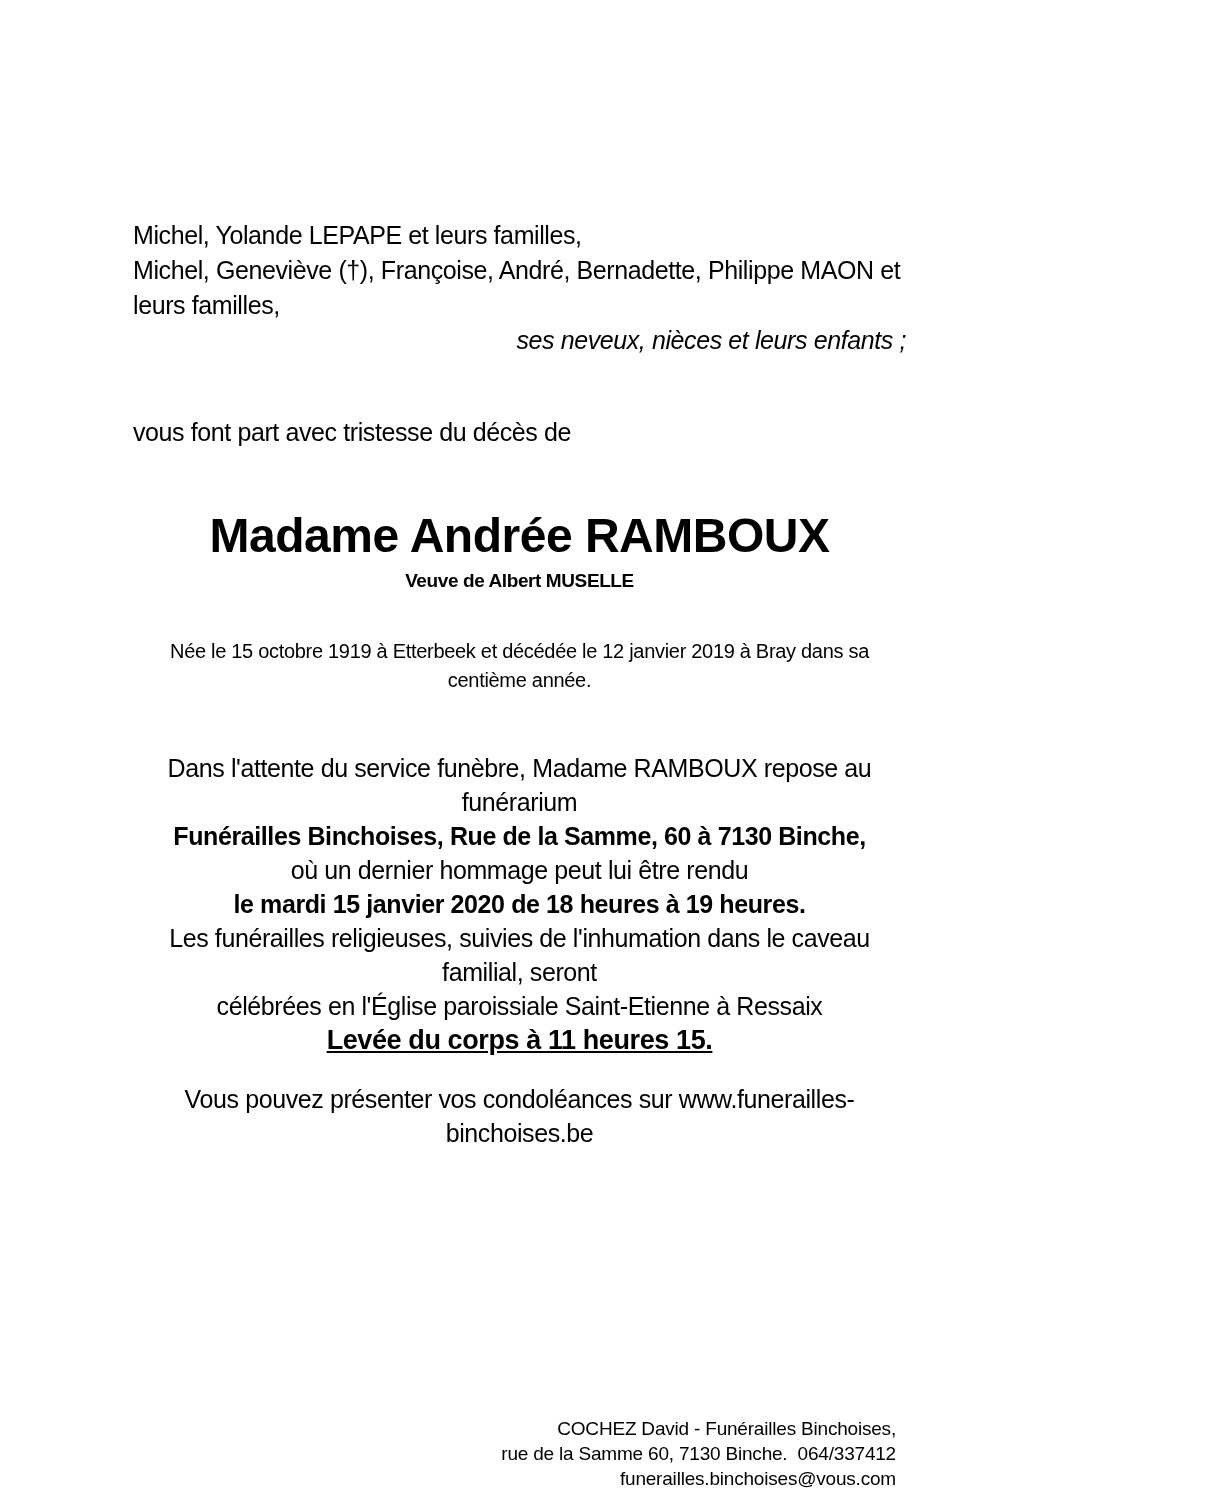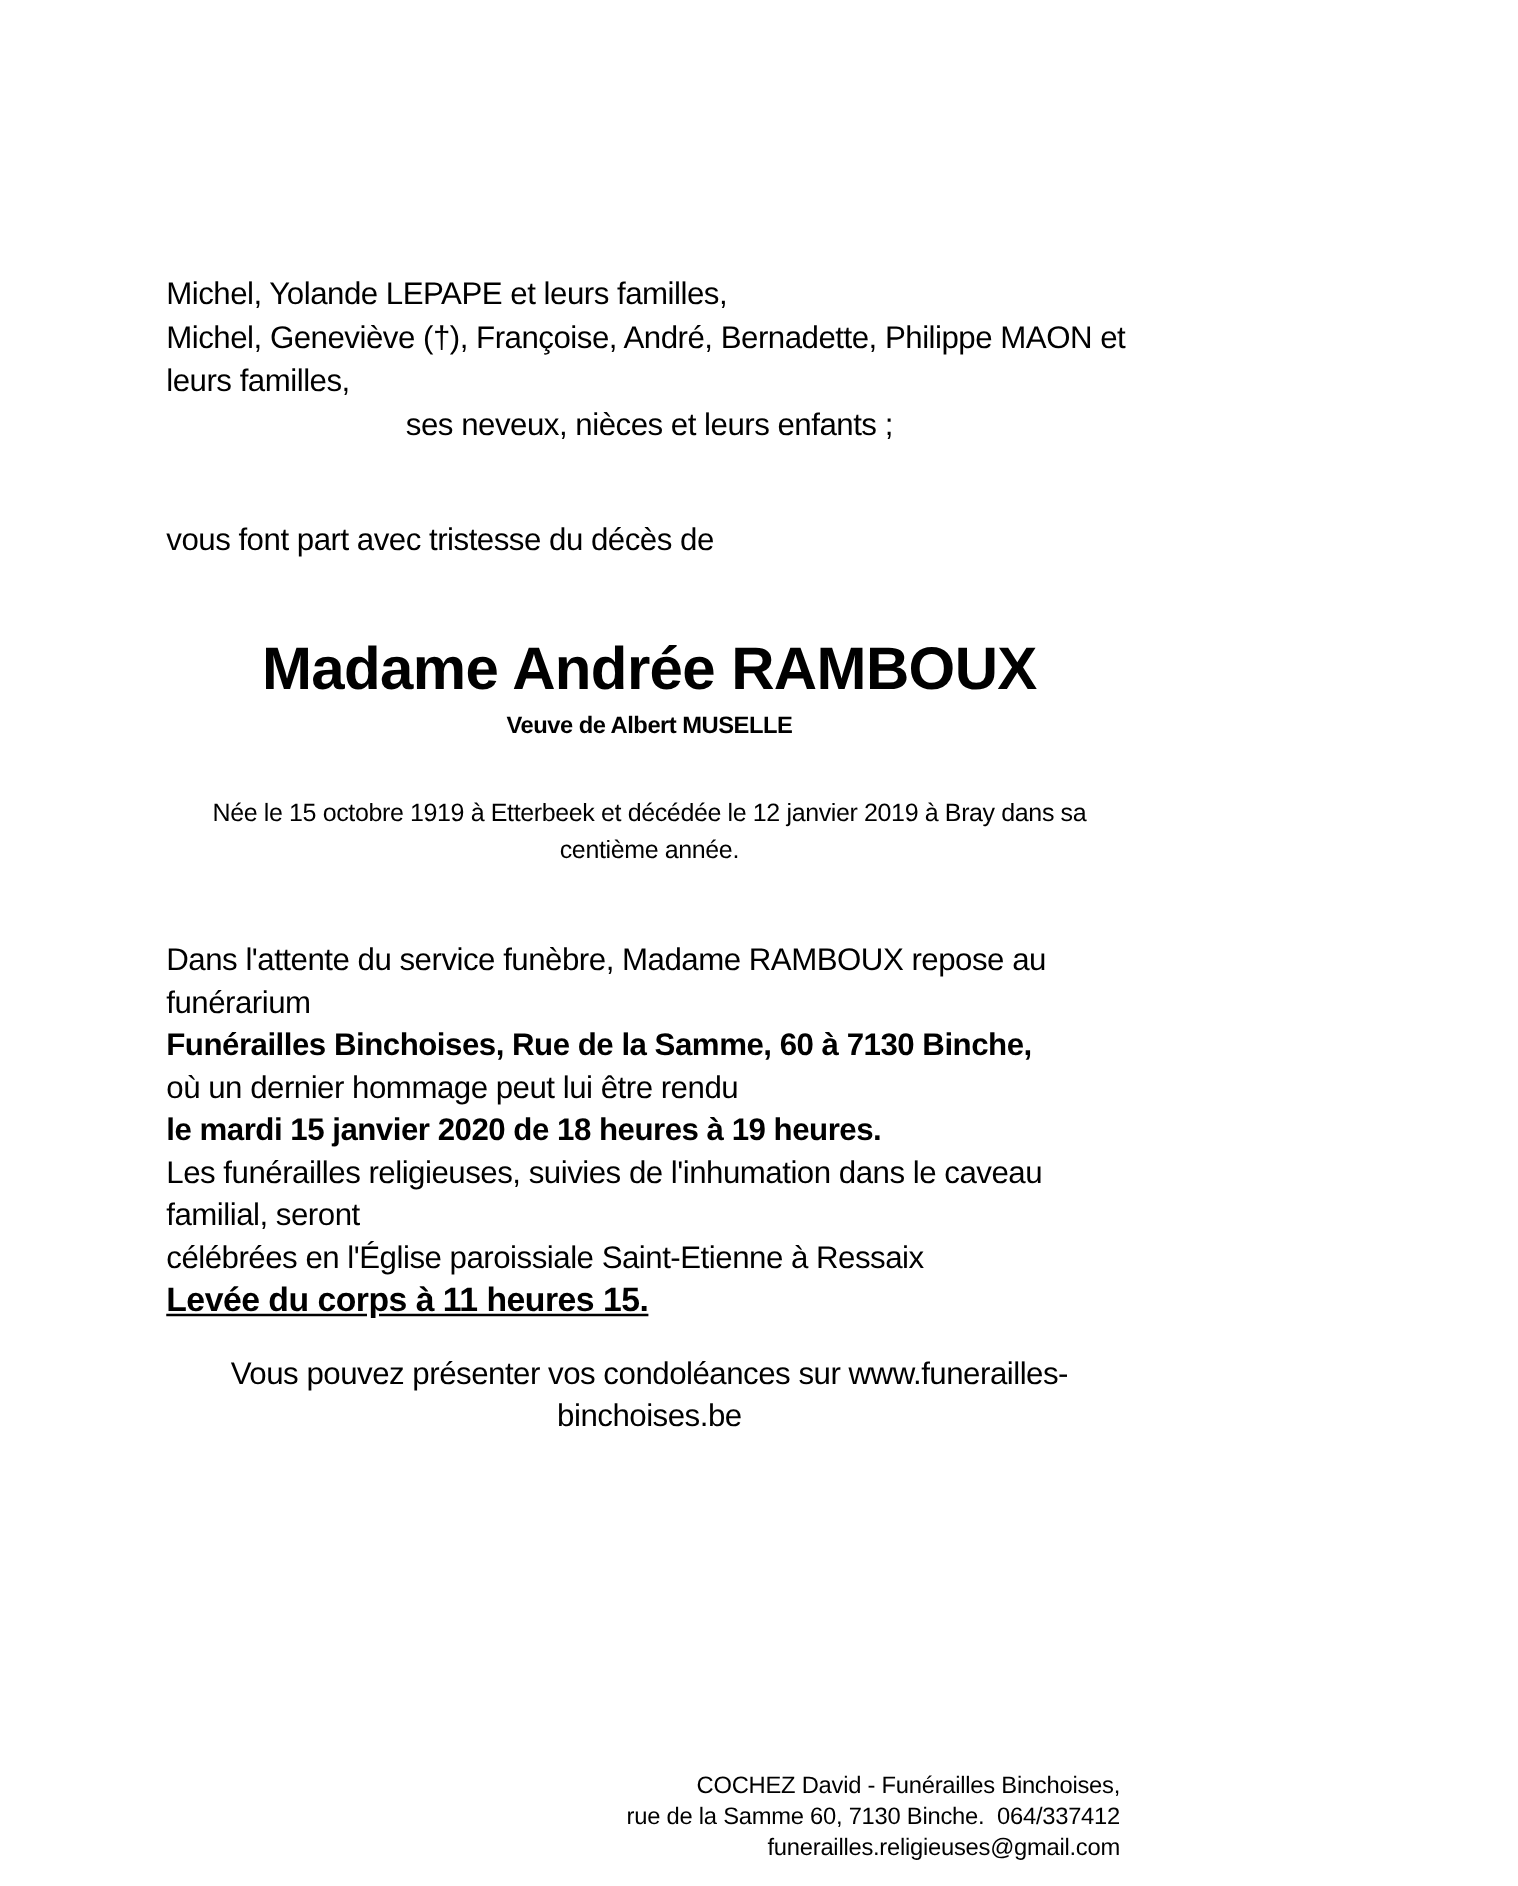--- a/index.html
+++ b/index.html
@@ -27,21 +27,22 @@
 
   
   .family-block {
     padding-top: 218px;
   }
   .family-line {
     font-size: 25px;
     line-height: 35px;
   }
   .family-line.right {
-    text-align: center;
+    text-align: right;
+    font-style: italic;
   }
 
   
   .intro-line {
     margin-top: 57px;
     font-size: 25px;
     line-height: 35px;
   }
 
   
@@ -63,21 +64,21 @@
   .life-dates {
     font-size: 20px;
     line-height: 29px;
     letter-spacing: -0.3px;
     margin-top: 39px;
   }
 
   
   .service-block {
     margin-top: 56px;
-    text-align: left;
+    text-align: center;
   }
   .service-line {
     font-size: 25px;
     line-height: 34px;
   }
   .service-line.bold {
     font-weight: bold;
   }
   .service-line.big {
     font-size: 31px;
@@ -150,16 +151,16 @@
     <div class="line service-line">célébrées en l'Église paroissiale Saint-Etienne à Ressaix</div>
     <div class="line service-line medium">Levée du corps à 11 heures 15.</div>
   </div>
 
 
   <div class="line condolences-line">Vous pouvez présenter vos condoléances sur www.funerailles-binchoises.be</div>
 
   <div class="footer-block">
     <div class="line footer-line">COCHEZ David - Funérailles Binchoises,</div>
     <div class="line footer-line">rue de la Samme 60, 7130 Binche.  064/337412</div>
-    <div class="line footer-line">funerailles.religieuses@gmail.com</div>
+    <div class="line footer-line">funerailles.binchoises@vous.com</div>
   </div>
 
 </div>
 
 </body></html>

